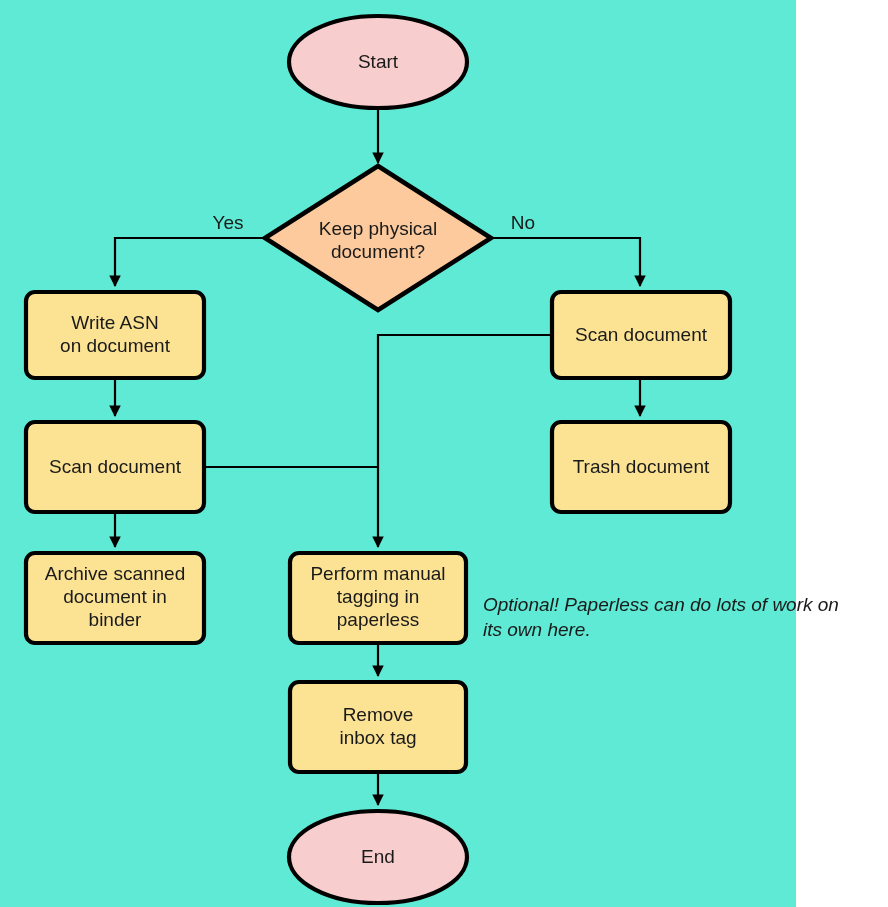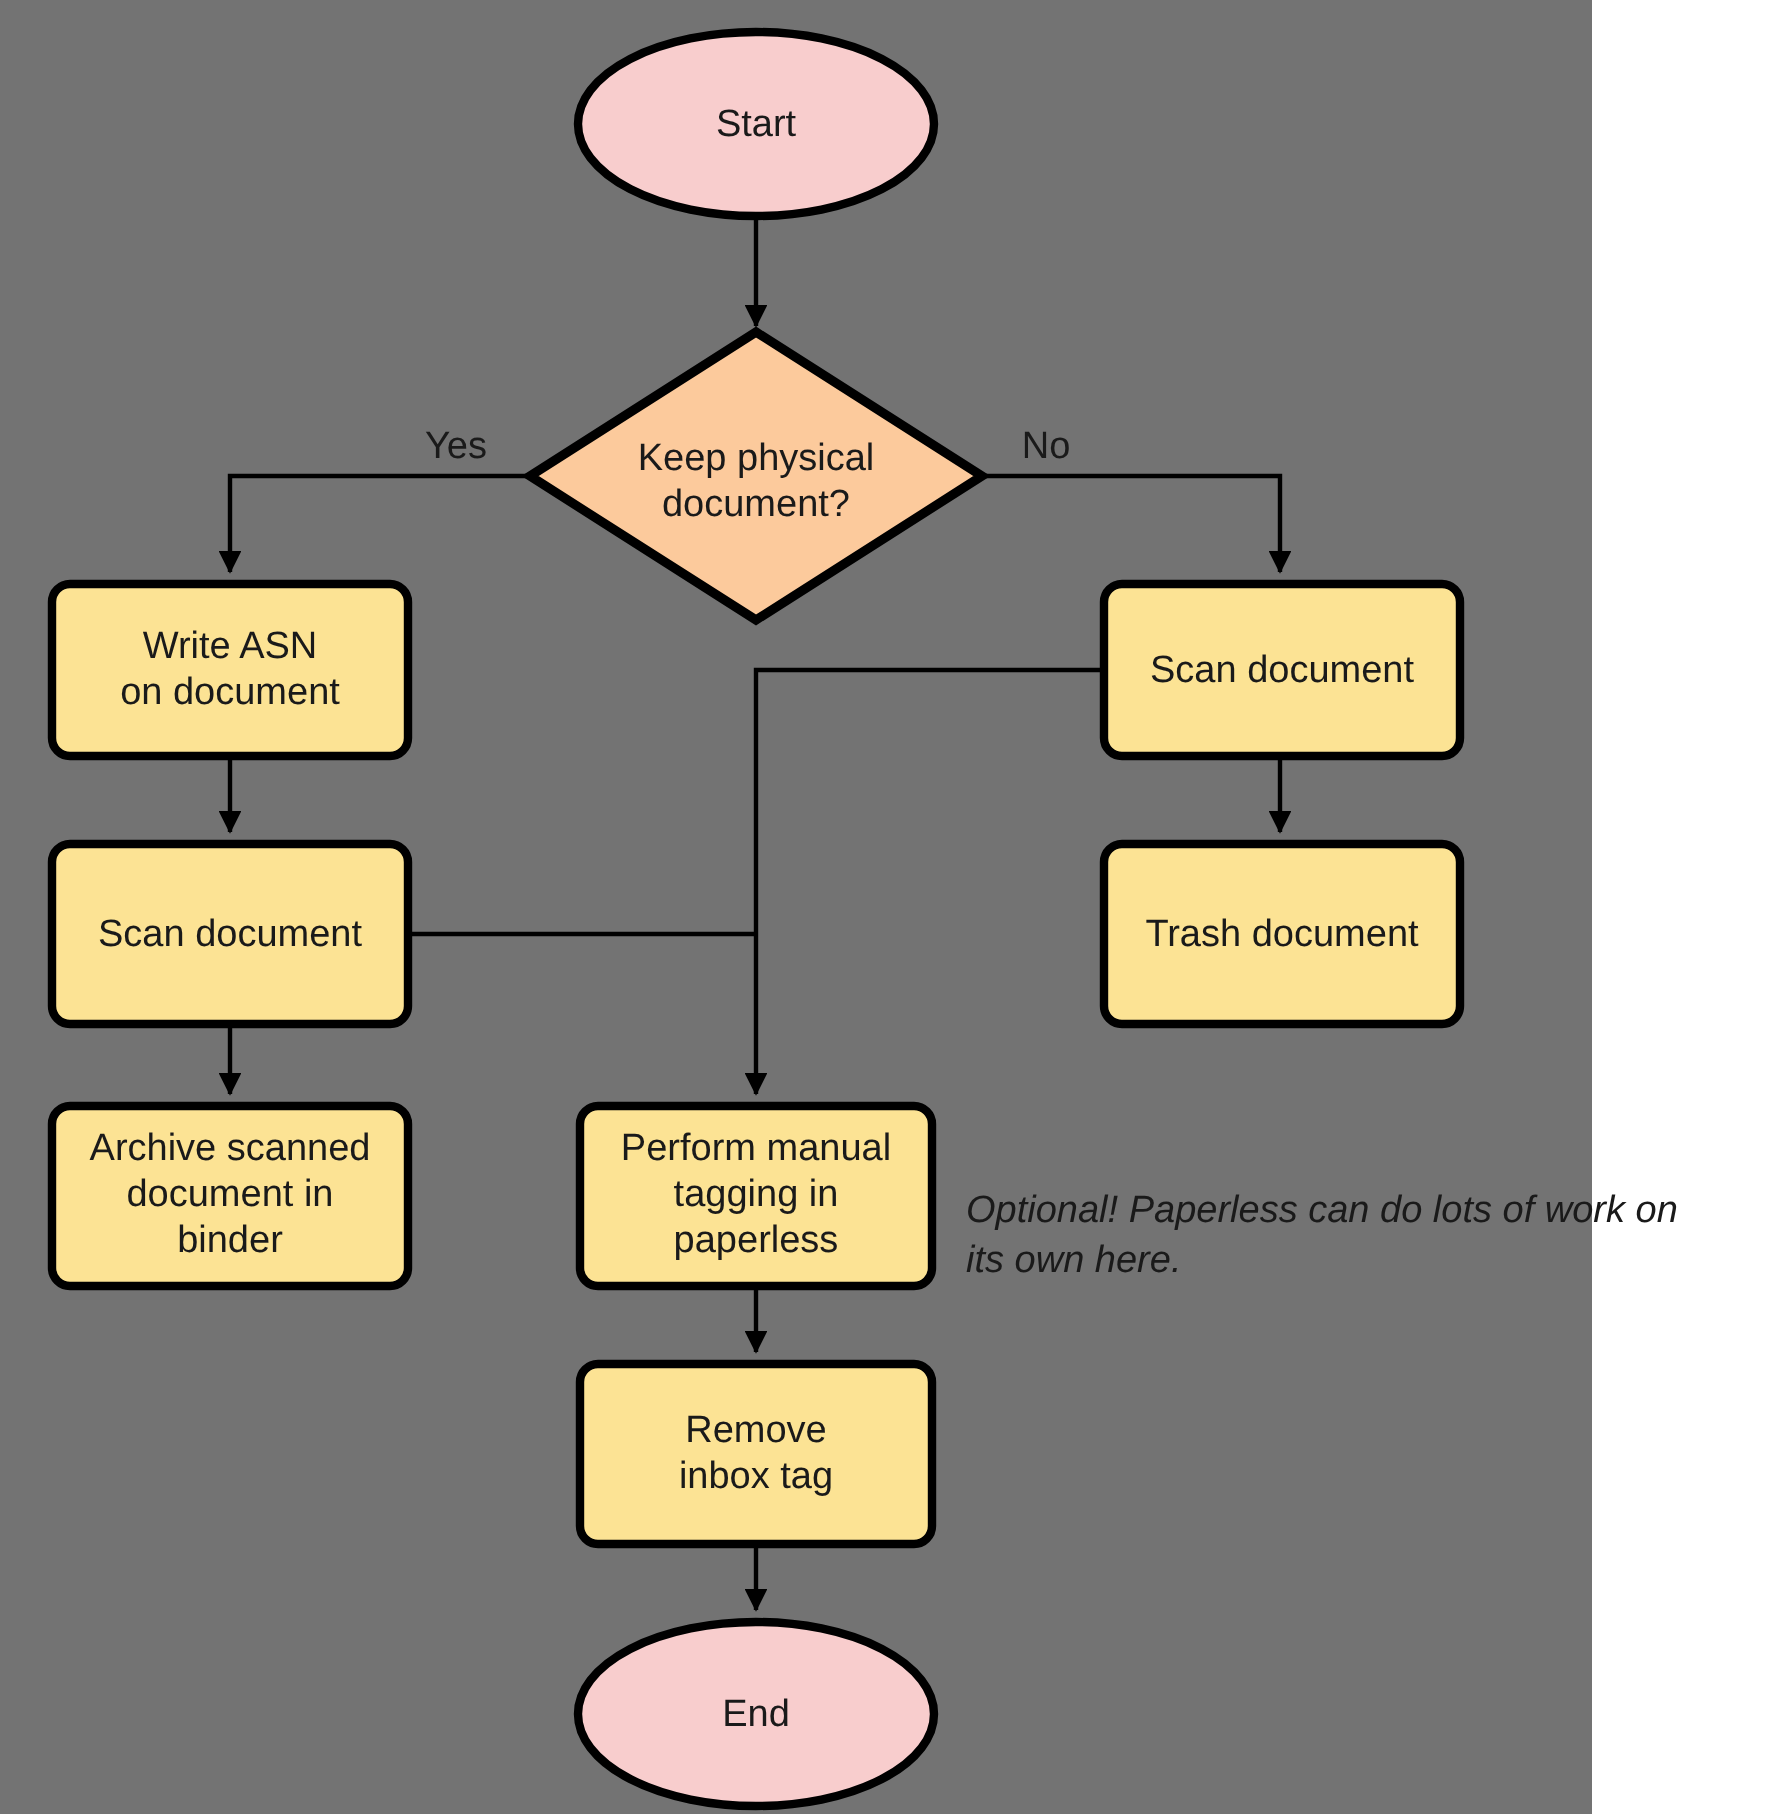--- a/index.html
+++ b/index.html
@@ -11,21 +11,21 @@
   body {
     font-family: "Liberation Sans", sans-serif;
     width: 888px;
     height: 907px;
     overflow: hidden;
   }
   #flow-wrap {
     position: relative;
     width: 796px;
     height: 907px;
-    background: #737373;
+    background: #5eead4;
   }
   svg#flowchart {
     display: block;
     width: 888px;
     height: 907px;
   }
   .node-shape {
     stroke: #000000;
   }
   .node-label {

